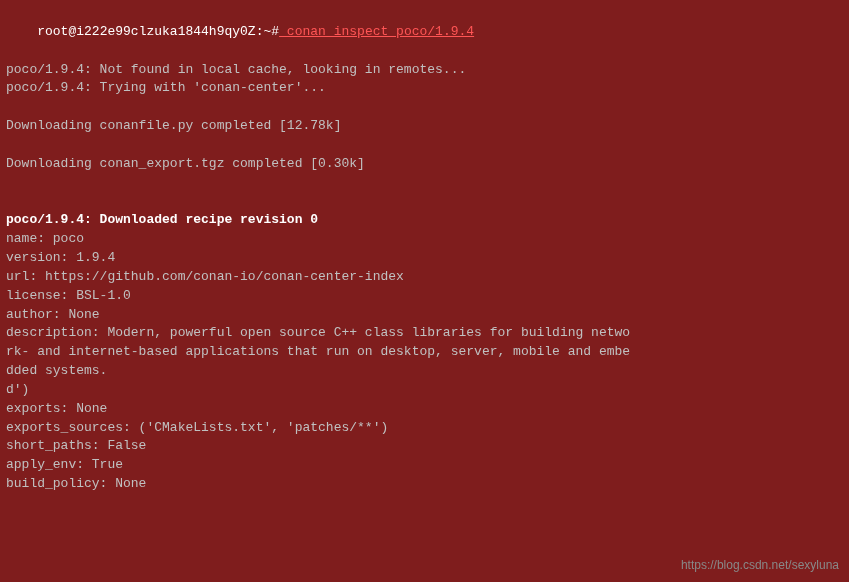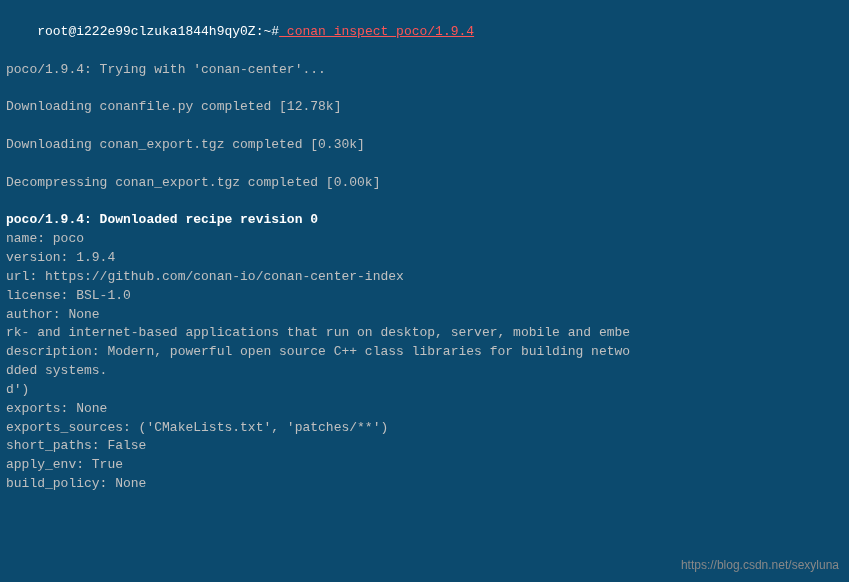--- a/index.html
+++ b/index.html
@@ -9,21 +9,21 @@
       background-color: #0c0c0c;
       font-family: 'Courier New', Courier, monospace;
       font-size: 13px;
       color: #c0c0c0;
       overflow: hidden;
       position: relative;
     }
     .terminal {
       width: 100%;
       height: 100%;
-      background-color: #0c4a6e;
+      background-color: #7f1d1d;
       padding: 4px 6px;
       overflow: hidden;
     }
     .line {
       line-height: 1.45;
       white-space: pre;
     }
     .prompt-line {
       color: #ffffff;
     }
@@ -48,36 +48,36 @@
   </style>
 </head>
 <body>
 
 <div class="terminal">
 
   <div class="line prompt-line">
     <span class="prompt-user">root@i222e99clzuka1844h9qy0Z:~#</span><span class="prompt-cmd"> conan inspect poco/1.9.4</span>
   </div>
 
+  <div class="line normal">poco/1.9.4: Not found in local cache, looking in remotes...</div>
   <div class="line normal">poco/1.9.4: Trying with 'conan-center'...</div>
   <div class="line">&nbsp;</div>
   <div class="line normal">Downloading conanfile.py completed [12.78k]</div>
   <div class="line">&nbsp;</div>
   <div class="line normal">Downloading conan_export.tgz completed [0.30k]</div>
   <div class="line">&nbsp;</div>
-  <div class="line normal">Decompressing conan_export.tgz completed [0.00k]</div>
   <div class="line">&nbsp;</div>
   <div class="line bold-white">poco/1.9.4: Downloaded recipe revision 0</div>
   <div class="line normal">name: poco</div>
   <div class="line normal">version: 1.9.4</div>
   <div class="line normal">url: https://github.com/conan-io/conan-center-index</div>
   <div class="line normal">license: BSL-1.0</div>
   <div class="line normal">author: None</div>
+  <div class="line normal">description: Modern, powerful open source C++ class libraries for building netwo</div>
   <div class="line normal">rk- and internet-based applications that run on desktop, server, mobile and embe</div>
-  <div class="line normal">description: Modern, powerful open source C++ class libraries for building netwo</div>
   <div class="line normal">dded systems.</div>
   <div class="line normal">d')</div>
   <div class="line normal">exports: None</div>
   <div class="line normal">exports_sources: ('CMakeLists.txt', 'patches/**')</div>
   <div class="line normal">short_paths: False</div>
   <div class="line normal">apply_env: True</div>
   <div class="line normal">build_policy: None</div>
 
 </div>
 

